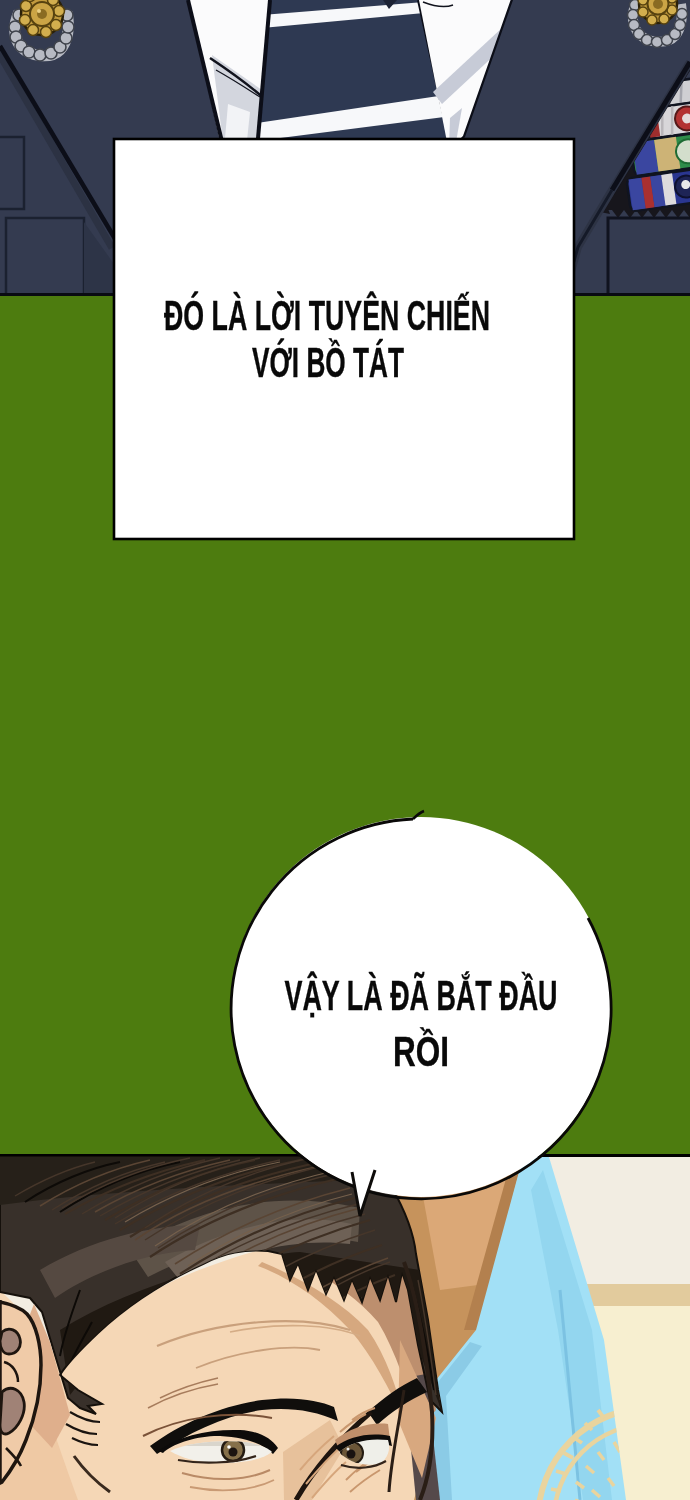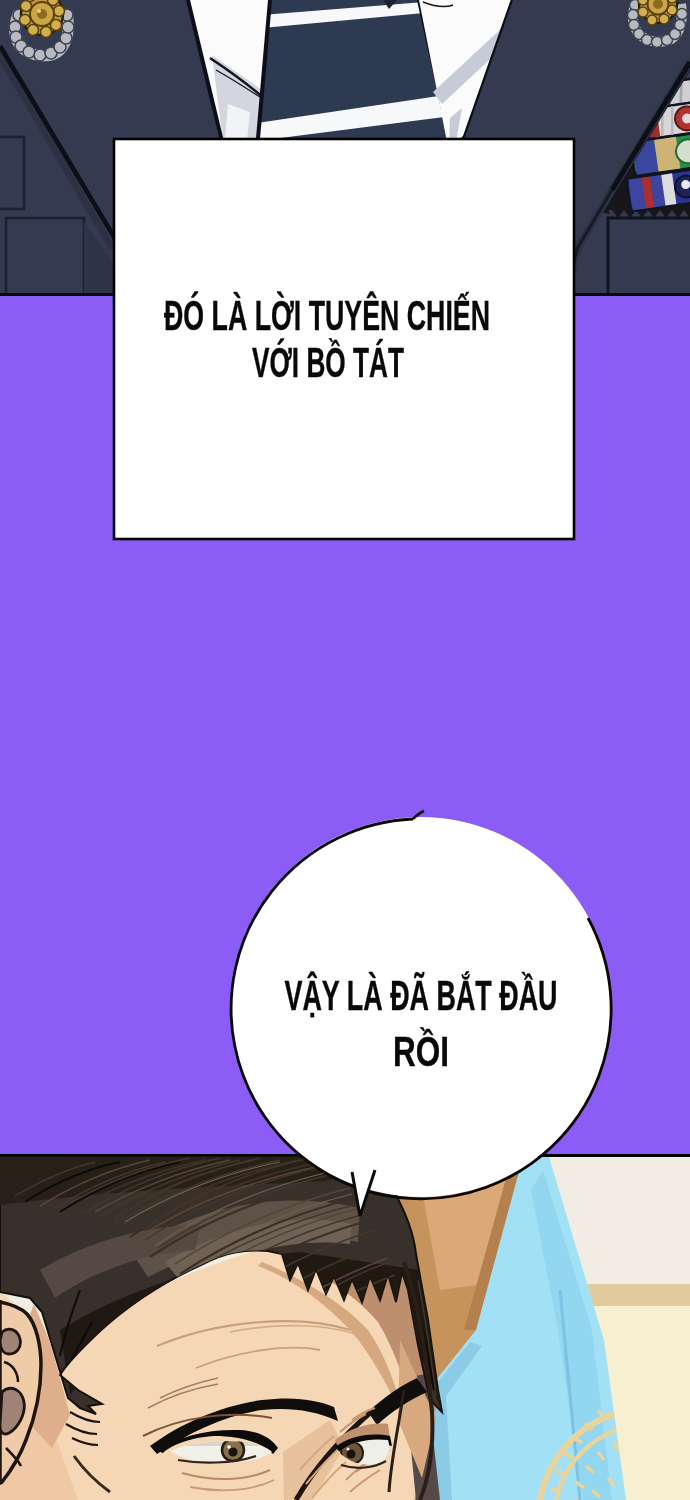--- a/index.html
+++ b/index.html
@@ -1,16 +1,16 @@
 <!DOCTYPE html>
 <html><head>
 <meta charset="utf-8">
 <style>
 html,body{margin:0;padding:0;background:#fff;}
-#page{width:690px;height:1500px;position:relative;overflow:hidden;background:#8b5cf6;}
+#page{width:690px;height:1500px;position:relative;overflow:hidden;background:#4d7c0f;}
 text{font-family:"Liberation Sans",sans-serif;font-weight:bold;fill:#090909;stroke:#090909;stroke-width:0.35;}
 </style>
 </head>
 <body>
 <div id="page">
 <svg width="690" height="1500" viewBox="0 0 690 1500">
 <defs>
 <clipPath id="tieclip">
           <polygon points="270,0 419,0 452,148 257,148"></polygon>
         </clipPath>

